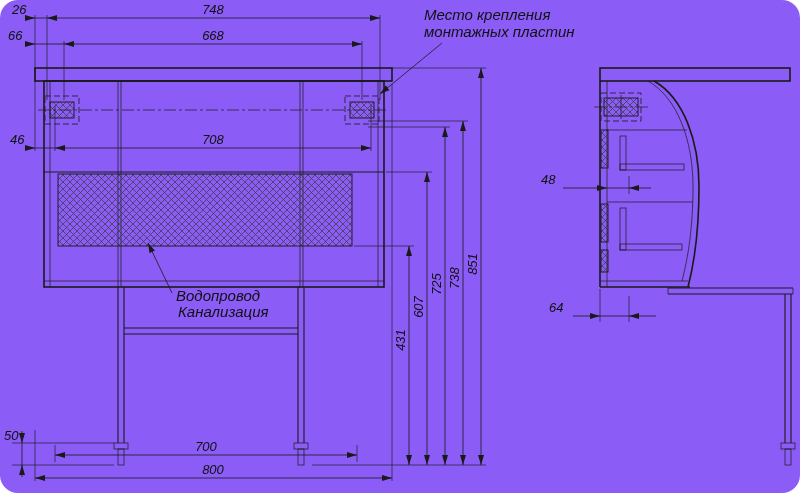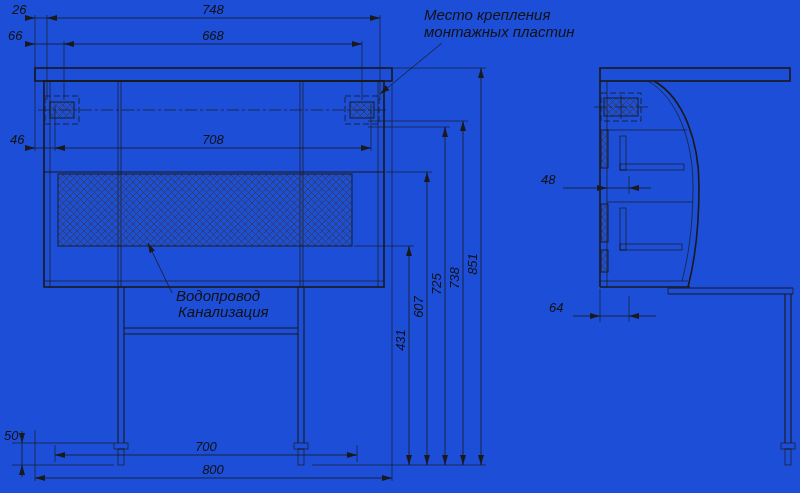--- a/index.html
+++ b/index.html
@@ -1,21 +1,22 @@
 <!DOCTYPE html>
 <html><head>
 <meta charset="utf-8">
 <style>
   html,body { margin:0; padding:0; background:#ffffff; }
   .canvas {
     position:relative;
     width:800px; height:493px;
-    background:#1d4ed8;
+    background:#8b5cf6;
     font-family:"Liberation Sans", sans-serif;
     overflow:hidden;
+    border-radius:18px;
   }
   svg { display:block; }
   .ln      { stroke:#1a1a1a; stroke-width:1.6; fill:none; }
   .med     { stroke:#1a1a1a; stroke-width:1.1; fill:none; }
   .thin    { stroke:#1a1a1a; stroke-width:0.7; fill:none; }
   .dimline { stroke:#1a1a1a; stroke-width:0.8; fill:none; }
   .ext     { stroke:#1a1a1a; stroke-width:0.65; fill:none; }
   .dash    { stroke-dasharray:6 3; stroke-width:0.8; }
   .dashdot { stroke-dasharray:12 3 3 3; stroke-width:0.7; }
   .hatchrect { fill:url(#xh); stroke:#1a1a1a; stroke-width:0.9; }

